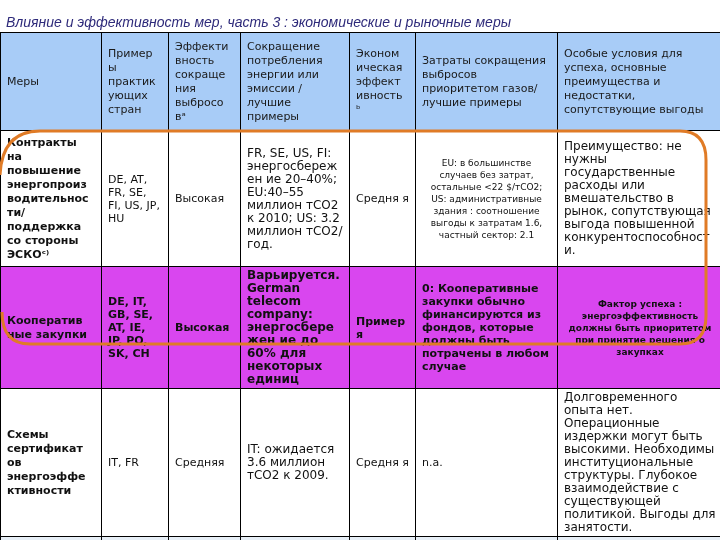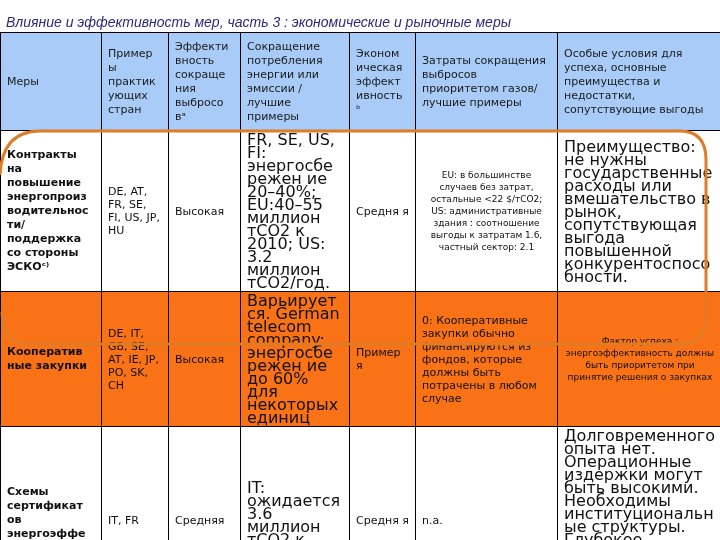--- a/index.html
+++ b/index.html
@@ -2,26 +2,26 @@
 <html><head>
 <meta charset="utf-8">
 <style>
   html, body { margin:0; padding:0; }
   body { width:720px; height:540px; overflow:hidden; background:#ffffff; position:relative; font-family:"DejaVu Sans", sans-serif; }
   .title { position:absolute; left:6px; top:14px; font-family:"Liberation Sans", sans-serif; font-weight:normal; font-style:italic; font-size:14px; color:#2e2a7a; white-space:nowrap; }
   table { position:absolute; left:0; top:32px; border-collapse:collapse; table-layout:fixed; width:722px; }
   td, th { border:1.5px solid #000; vertical-align:middle; padding:2px 6px; font-size:11px; line-height:13px; color:#111; font-weight:normal; text-align:left; word-wrap:break-word; }
   thead th { background:#a8ccf7; font-size:11px; line-height:14px; color:#1a1a1a; }
   tr.r1 td { background:#ffffff; height:131px; }
-  tr.r2 td { background:#f97316; height:102px; }
+  tr.r2 td { background:#d946ef; height:102px;font-weight:bold; }
   tr.r3 td { background:#ffffff; height:136px; }
   tr.r4 td { background:#e7eff7; height:60px; vertical-align:top; }
   td.measure { font-weight:bold; font-size:11px; line-height:14px; }
   td.small { font-size:9px; line-height:12px;text-align:center; }
-  td.mid { font-size:16px; }
+  td.mid { font-size:12px; }
   .overlay { position:absolute; left:0; top:0; pointer-events:none; }
 </style>
 </head>
 <body>
 
 <div class="title">Влияние и эффективность мер, часть 3 : экономические и рыночные меры</div>
 
 <table>
   <colgroup>
     <col style="width:101px">

